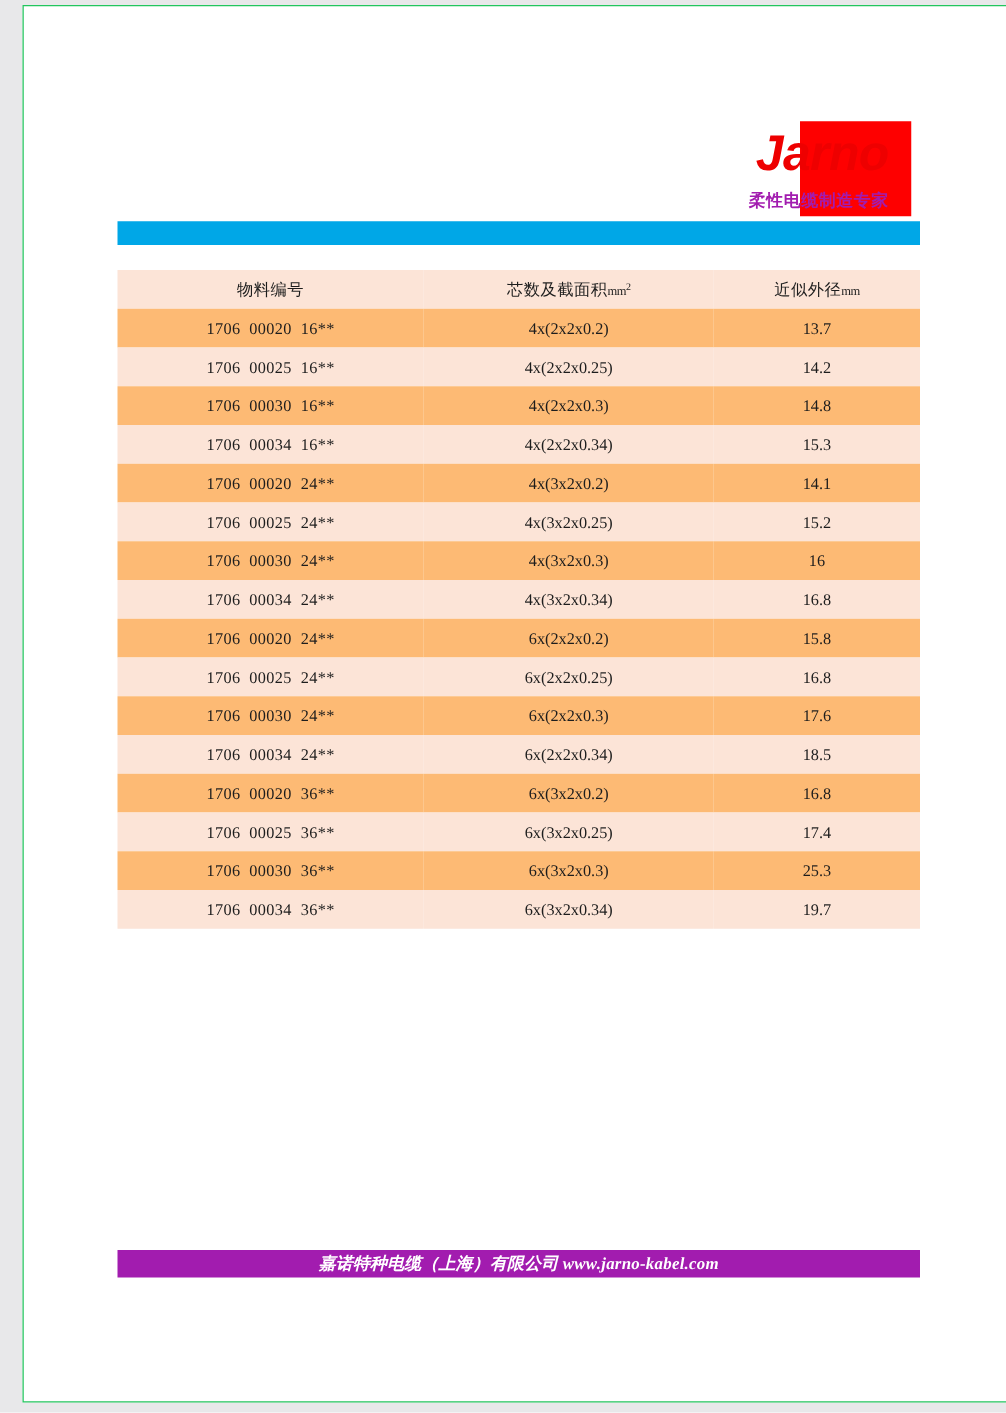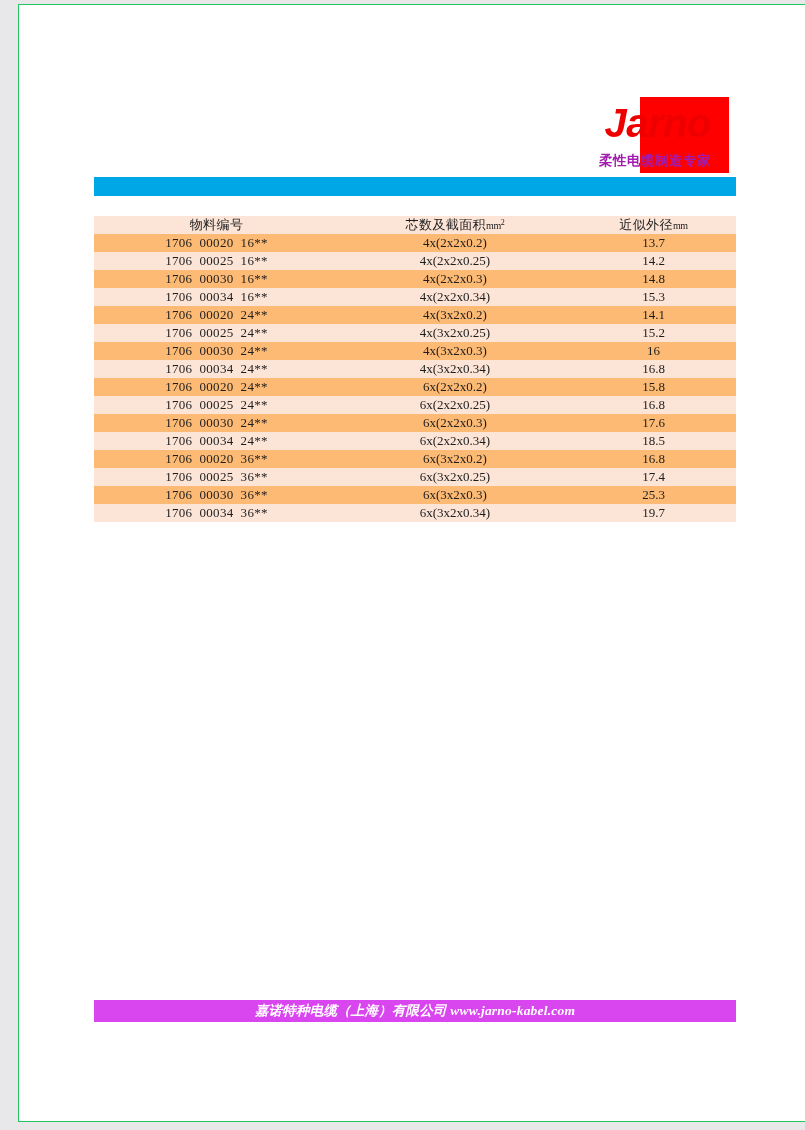--- a/index.html
+++ b/index.html
@@ -90,21 +90,21 @@
     border-collapse: collapse;
     table-layout: fixed;
   }
   .spec-table col.c1 { width: 245px; }
   .spec-table col.c2 { width: 232px; }
   .spec-table col.c3 { width: 165px; }
 
   .spec-table th,
   .spec-table td {
     padding: 0;
-    height: 18px;
+    height: 31px;
     text-align: center;
     vertical-align: middle;
     font-weight: normal;
     color: #1d1d1d;
     font-family: "Liberation Serif", "DejaVu Serif", serif;
   }
   .spec-table th {
     font-size: 13px;
     letter-spacing: 0.4px;
   }
@@ -127,21 +127,21 @@
   .sup-mm2 sup { font-size: 8px; vertical-align: super; }
   .unit-mm { font-size: 10px; letter-spacing: -0.4px; }
 
   
   .footer-bar {
     position: absolute;
     left: 75px;
     top: 995px;
     width: 642px;
     height: 22px;
-    background: #d946ef;
+    background: #a21caf;
   }
   .footer-text {
     position: absolute;
     left: 0;
     top: 0;
     width: 642px;
     height: 22px;
     line-height: 22px;
     text-align: center;
     color: #ffffff;

